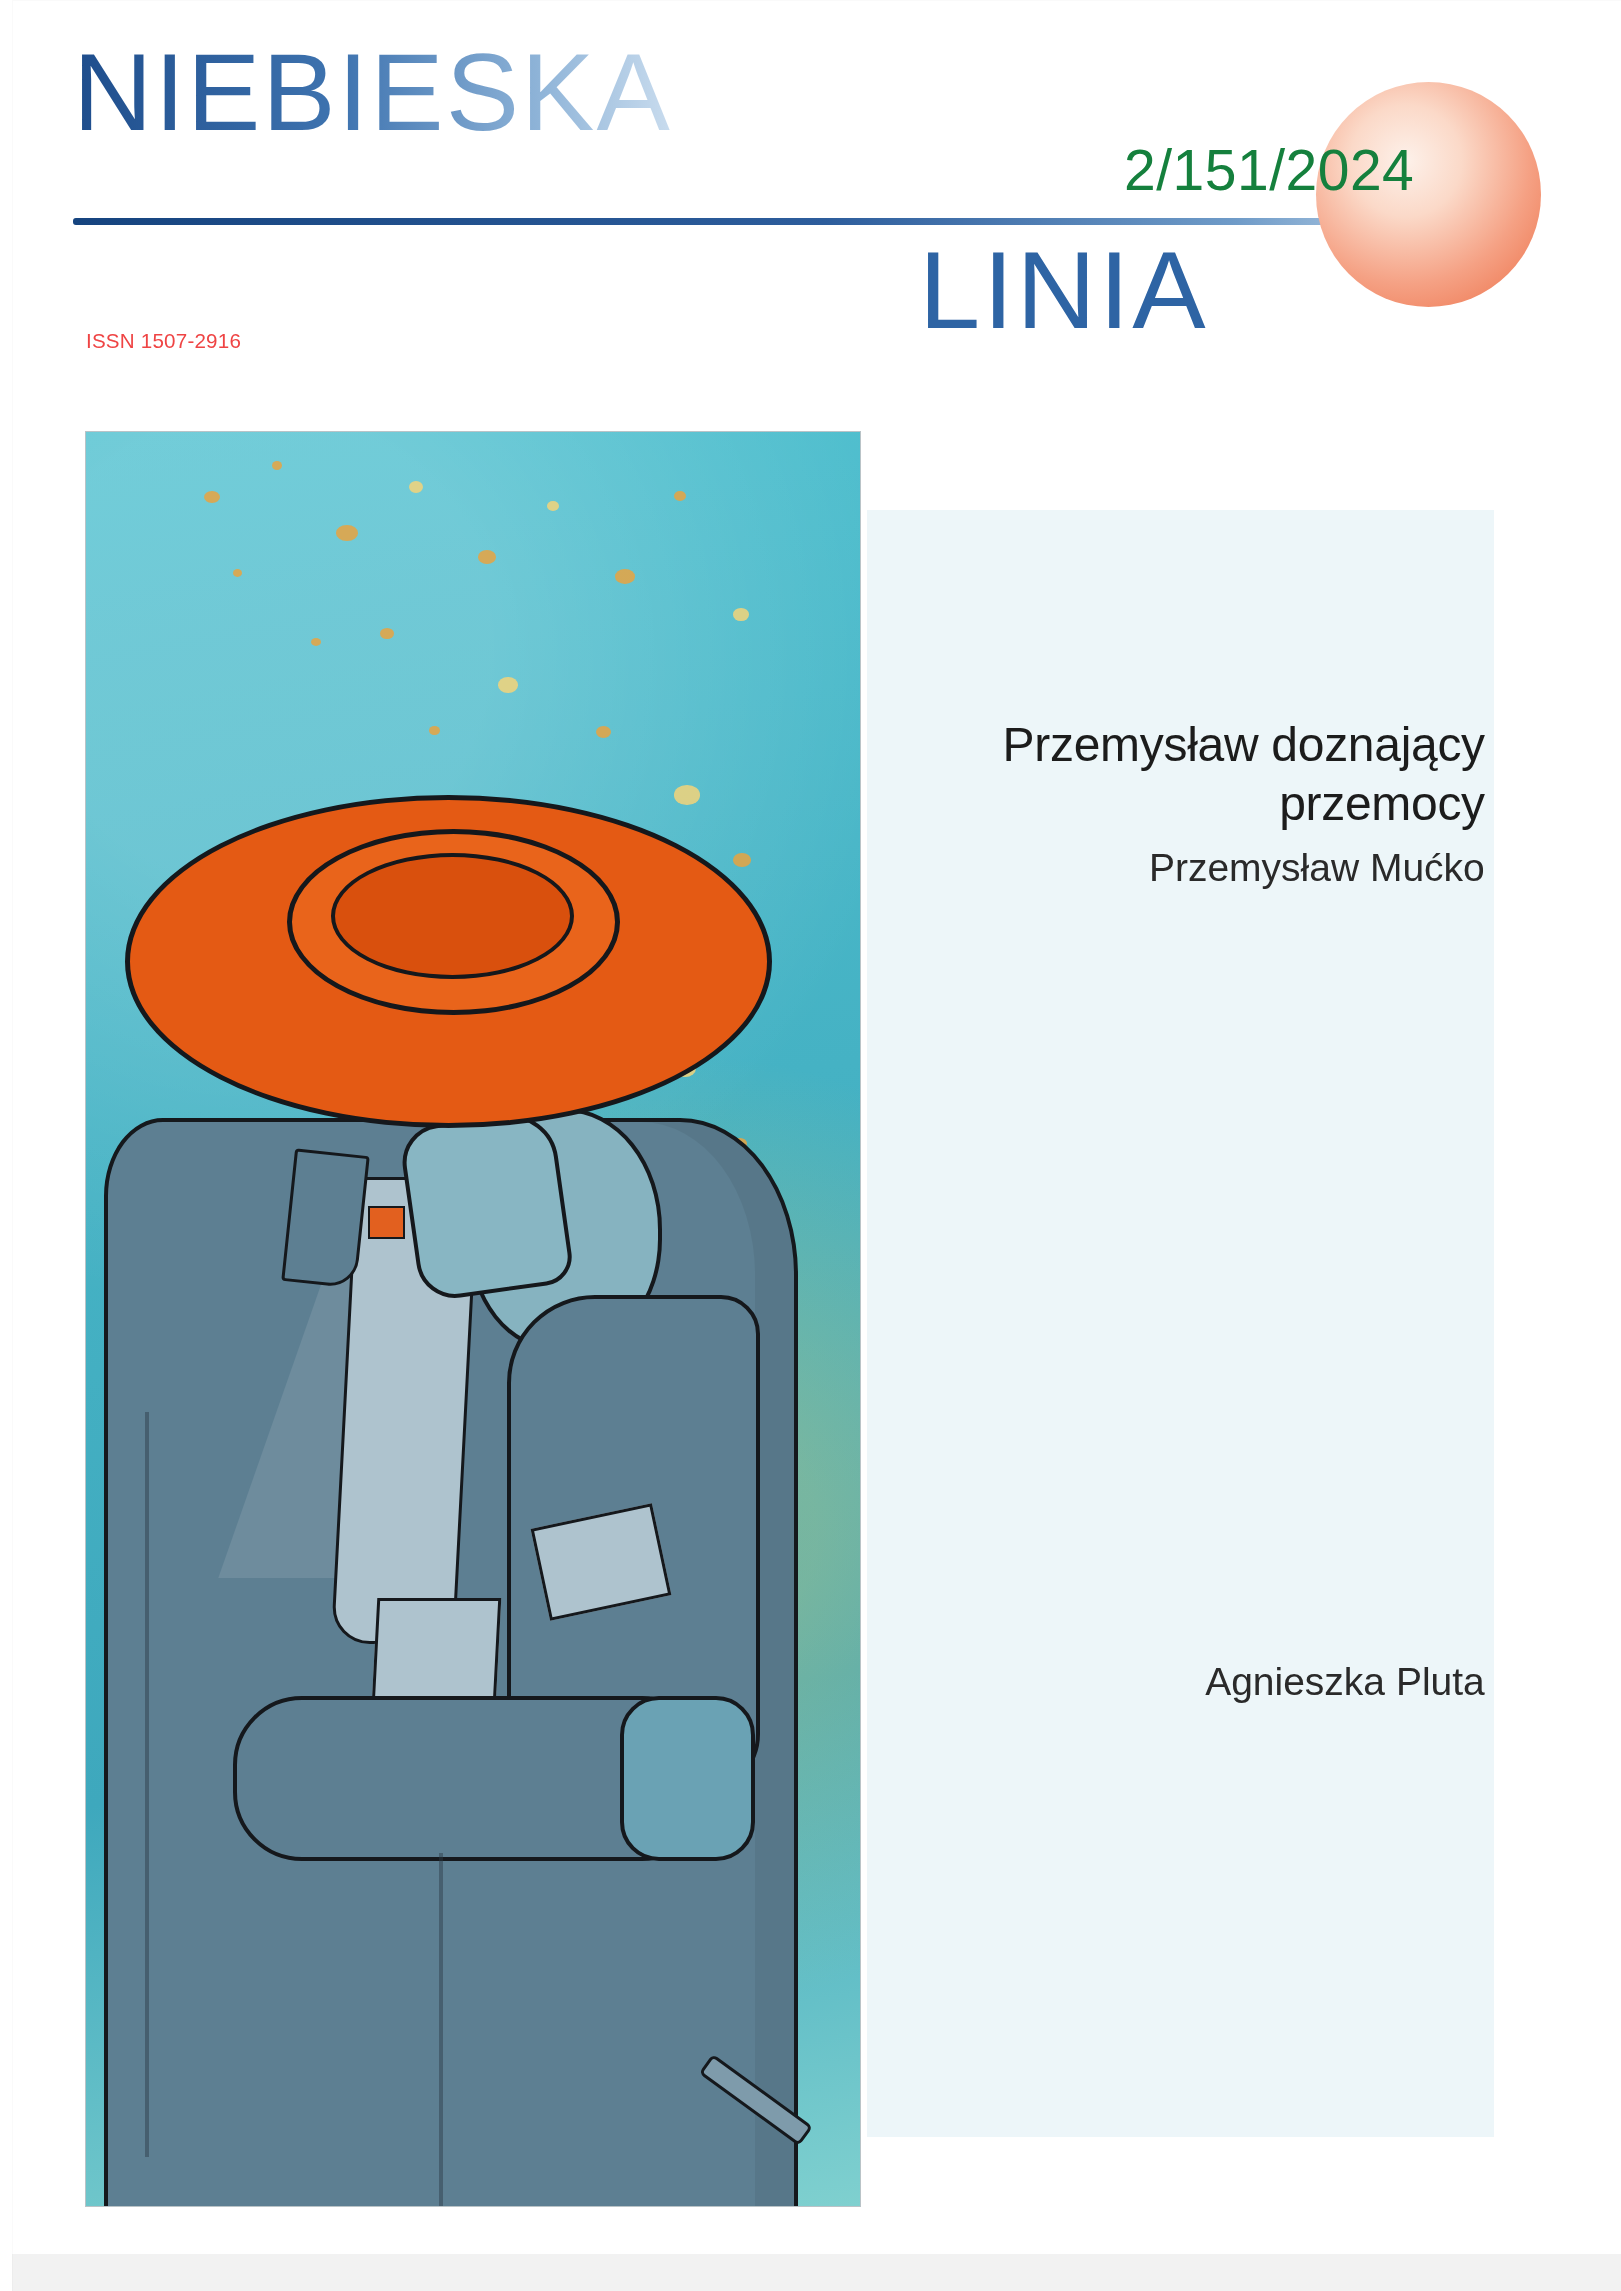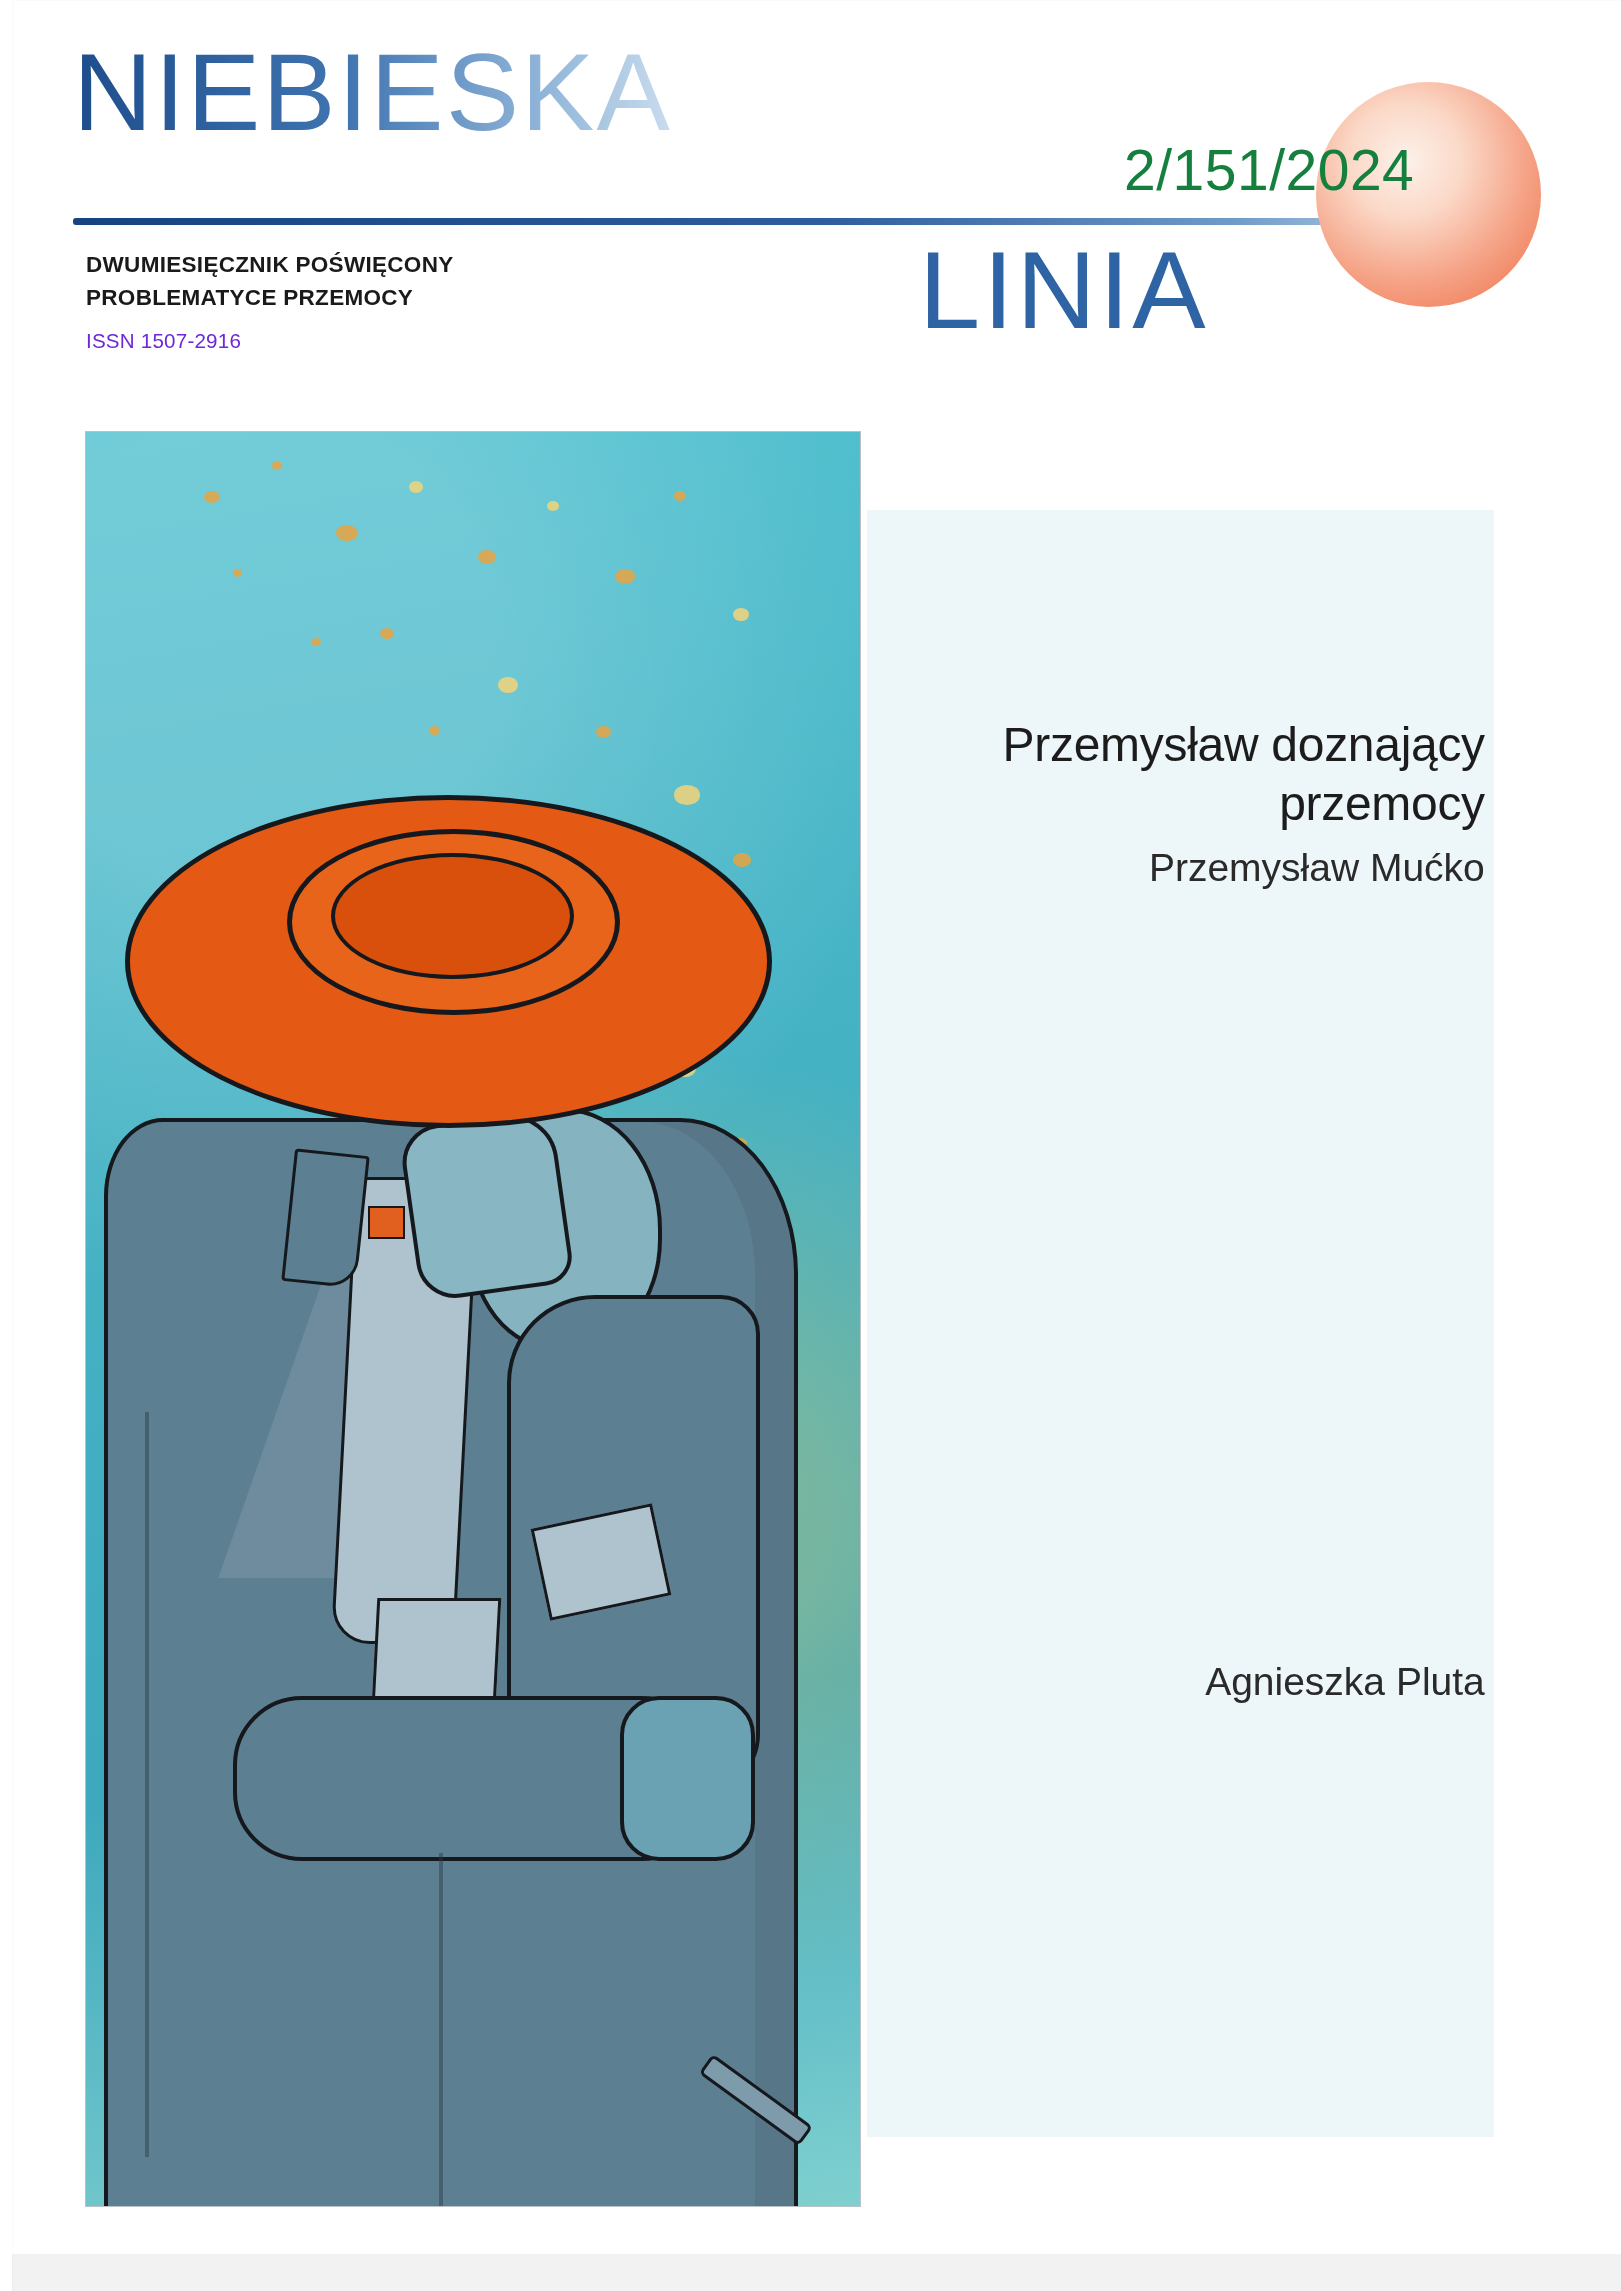--- a/index.html
+++ b/index.html
@@ -79,21 +79,21 @@
     line-height: 1.45;
     letter-spacing: 0.3px;
     color: #1a1a1a;
   }
 
   .issn {
     position: absolute;
     left: 74px;
     top: 329px;
     font-size: 20.6px;
-    color: #6d28d9;
+    color: #ef4444;
     letter-spacing: 0.2px;
   }
 
   .issue-badge-circle {
     position: absolute;
     left: 1304px;
     top: 82px;
     width: 225px;
     height: 225px;
     border-radius: 50%;
@@ -369,24 +369,20 @@
 <div class="page">
 
   <div class="masthead">
 
     <div class="title-niebieska">NIEBIESKA</div>
 
     <div class="title-rule"></div>
 
     <div class="title-linia">LINIA</div>
 
-    <div class="subtitle">
-      <div>DWUMIESIĘCZNIK POŚWIĘCONY</div>
-      <div>PROBLEMATYCE PRZEMOCY</div>
-    </div>
 
     <div class="issn">ISSN 1507-2916</div>
 
     <div class="issue-badge-circle"></div>
 
     <div class="issue-number">2/151/2024</div>
   </div>
 
   <div class="cover-art">
     <div class="art-bg"></div>

